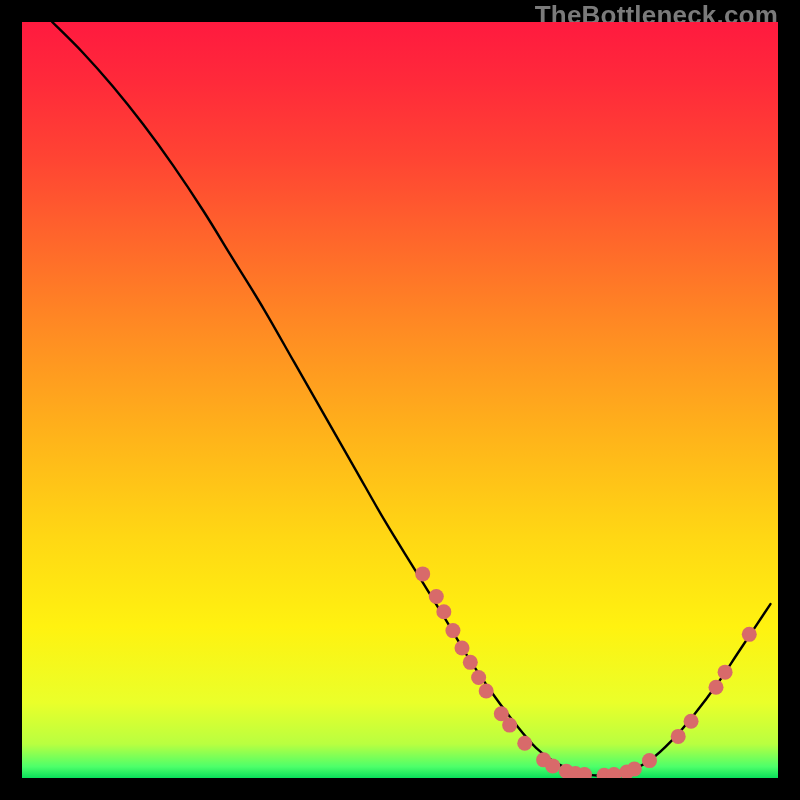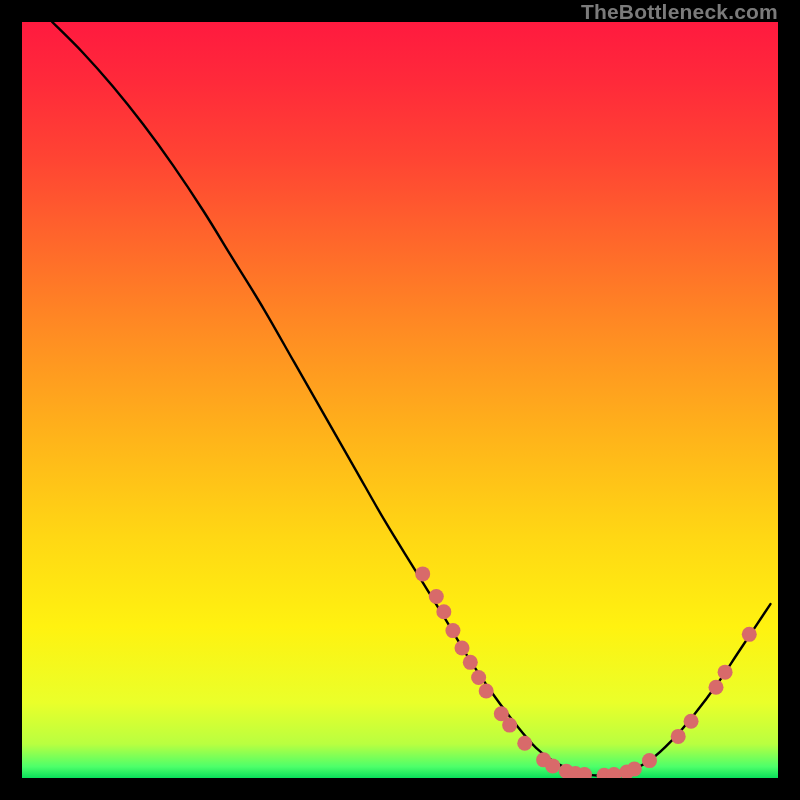--- a/index.html
+++ b/index.html
@@ -20,21 +20,21 @@
     left: 22px;
     top: 22px;
     width: 756px;
     height: 756px;
   }
   .watermark {
     position: absolute;
     top: 0px;
     right: 22px;
     font-family: Arial, Helvetica, sans-serif;
-    font-size: 21px;
+    font-size: 26px;
     font-weight: 600;
     color: #7b7b7b;
     letter-spacing: 0.2px;
   }
   svg { display:block; }
 </style>
 </head>
 <body>
 
 <div class="container">

